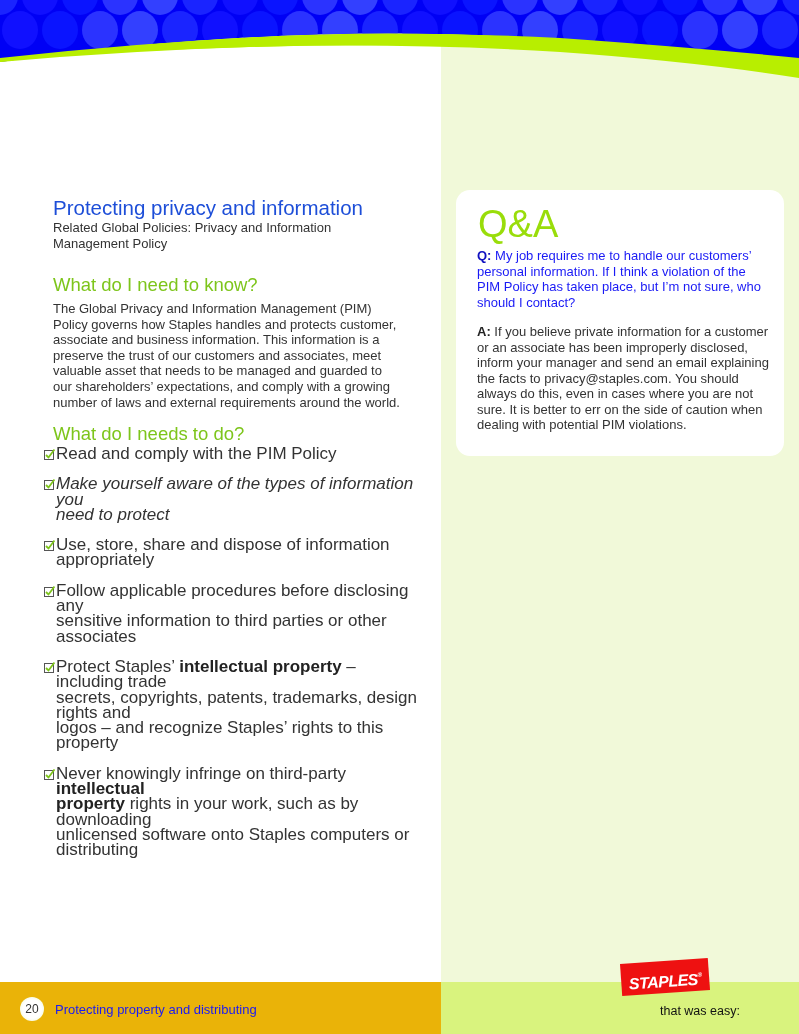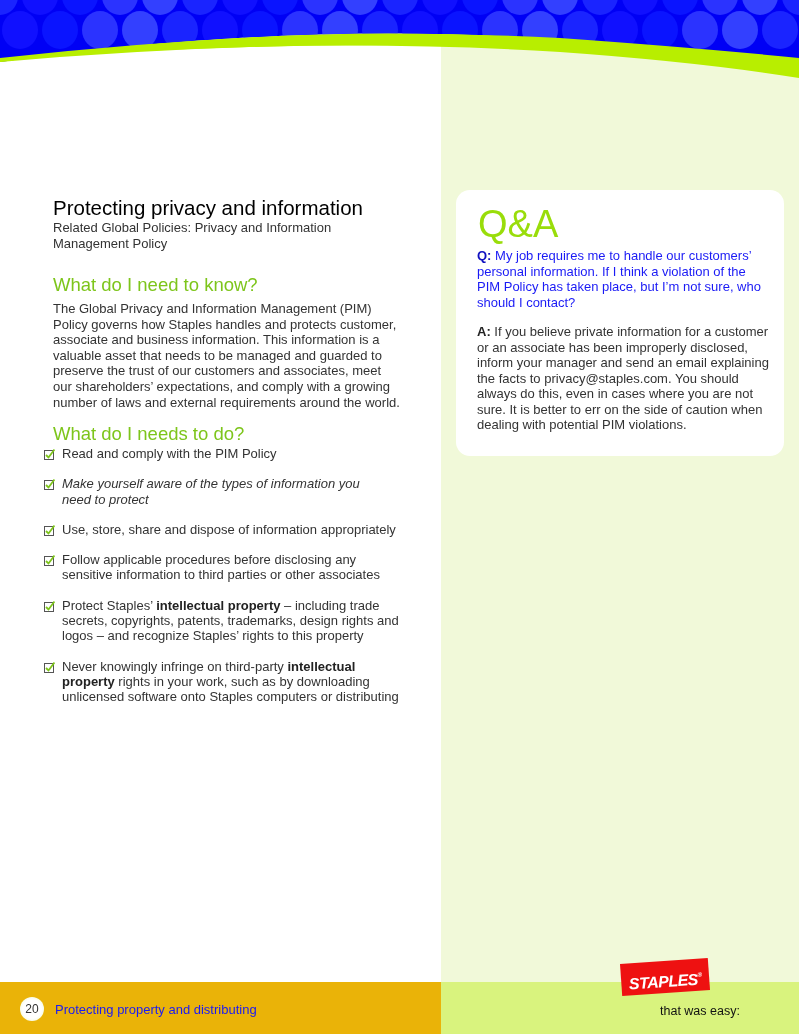--- a/index.html
+++ b/index.html
@@ -9,31 +9,31 @@
       font-family: "Liberation Sans", sans-serif;
       color: #333333;
     }
     .right-panel {
       position: absolute; left: 441px; top: 0; width: 358px; height: 982px;
       background: #f1f9d9;
     }
     .header-svg { position: absolute; left: 0; top: 0; width: 799px; height: 80px; }
     .left-col { position: absolute; left: 53px; top: 196px; width: 370px; }
     .section-title {
-      color: #000000; font-size: 20.5px; line-height: 24px; margin: 0;
+      color: #1d4ed8; font-size: 20.5px; line-height: 24px; margin: 0;
       font-weight: normal;
     }
     .related { font-size: 13px; line-height: 16px; color: #333; margin: 0; }
     .subhead {
       color: #7dc51b; font-size: 18.5px; line-height: 22px; margin: 0;
       font-weight: normal;
     }
     .body-text { font-size: 13px; line-height: 15.6px; color: #333; margin: 0; }
     .checklist { position: absolute; left: 44px; top: 446px; width: 380px; list-style: none; margin: 0; padding: 0; }
-    .checklist li { position: relative; padding-left: 18px; font-size: 13px; line-height: 15.3px; color: #333; }
+    .checklist li { position: relative; padding-left: 12px; font-size: 17px; line-height: 15.3px; color: #333; }
     .checklist li .box {
       position: absolute; left: 0; top: 3px; width: 11px; height: 11px;
     }
     .checklist li b { color: #222; }
     .qa-box {
       position: absolute; left: 456px; top: 190px; width: 328px; height: 266px;
       background: #ffffff; border-radius: 14px;
     }
     .qa-title { position: absolute; left: 22px; top: 12px; color: #99dd0a; font-size: 38px; line-height: 44px; margin: 0; font-weight: normal; }
     .qa-q { position: absolute; left: 21px; top: 58px; width: 300px; font-size: 13px; line-height: 15.5px; color: #1a1af5; margin: 0; }
@@ -124,22 +124,22 @@
 <div class="left-col">
   <h1 class="section-title">Protecting privacy and information</h1>
   <p class="related">Related Global Policies: Privacy and Information</p>
   <p class="related">Management Policy</p>
 
   <h2 class="subhead" style="margin-top:22px;">What do I need to know?</h2>
   <div style="margin-top:5px;">
     <p class="body-text">The Global Privacy and Information Management (PIM)</p>
     <p class="body-text">Policy governs how Staples handles and protects customer,</p>
     <p class="body-text">associate and business information. This information is a</p>
+    <p class="body-text">preserve the trust of our customers and associates, meet</p>
     <p class="body-text">valuable asset that needs to be managed and guarded to</p>
-    <p class="body-text">preserve the trust of our customers and associates, meet</p>
     <p class="body-text">our shareholders’ expectations, and comply with a growing</p>
     <p class="body-text">number of laws and external requirements around the world.</p>
   </div>
   <h2 class="subhead" style="margin-top:13px;">What do I needs to do?</h2>
 </div>
 
 <ul class="checklist">
   <li style="margin-top:0;">
     <svg class="box" viewBox="0 0 11 11">
         <rect x="0.5" y="1.5" width="9" height="9" fill="none" stroke="#555" stroke-width="1"></rect>

